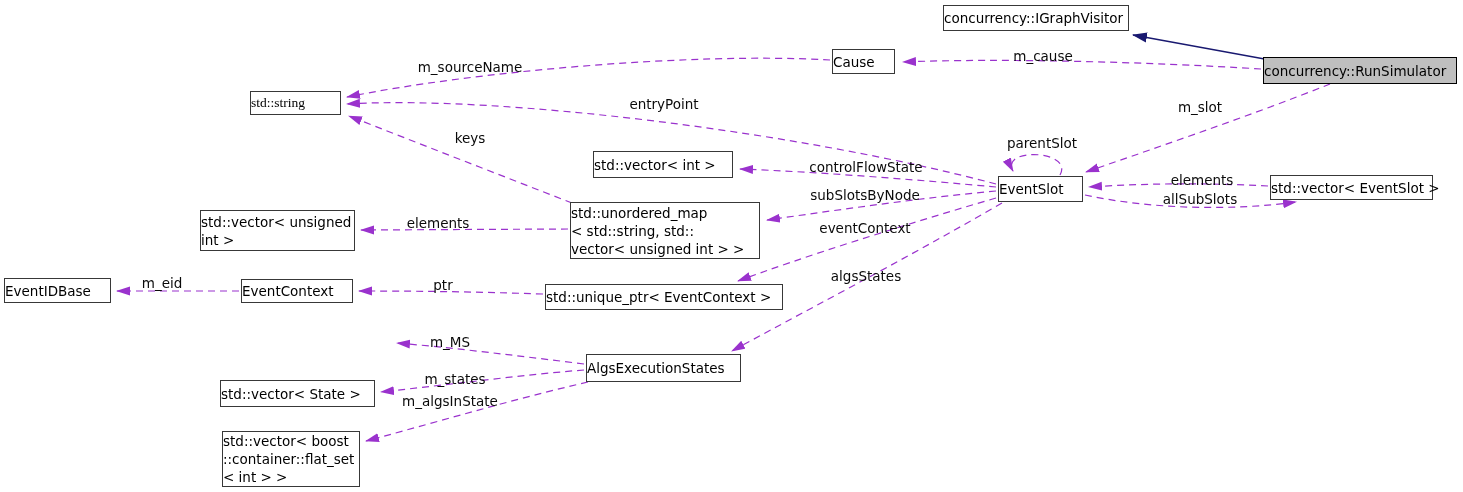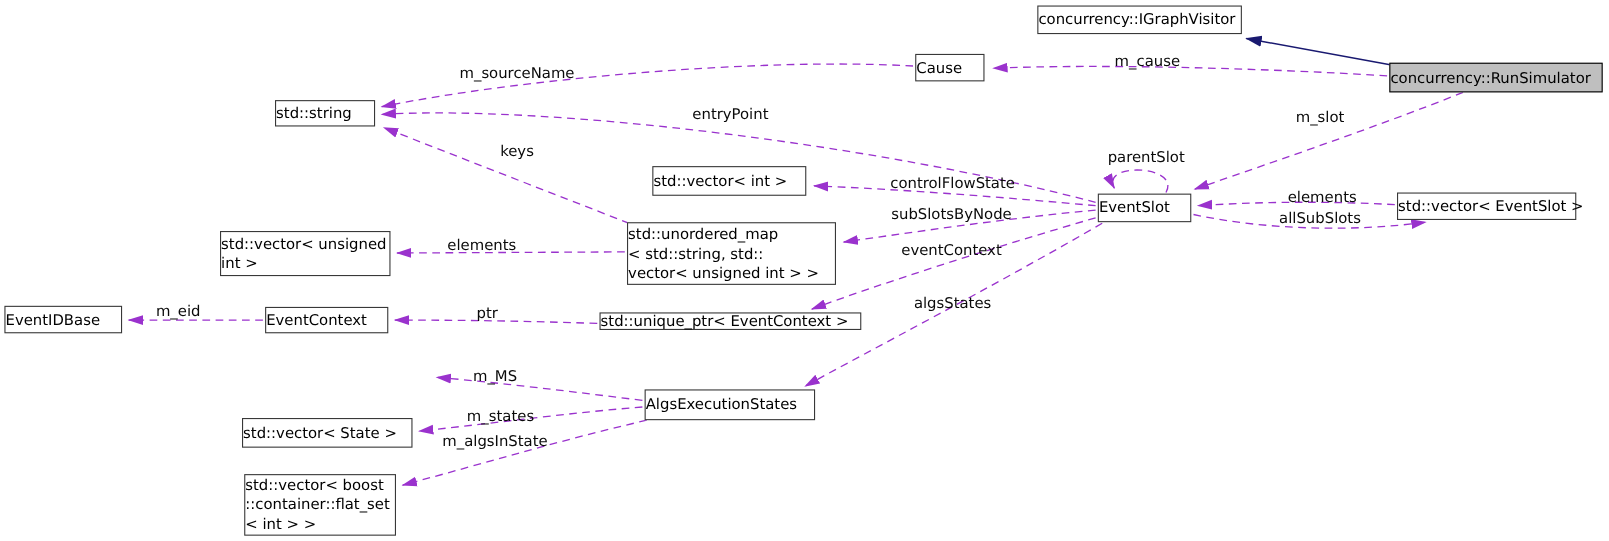--- a/index.html
+++ b/index.html
@@ -104,21 +104,21 @@
     <div class="edge-label" style="left: 1200px; top: 199px;">allSubSlots</div>
     <div class="node" style="left: 943px; top: 5px; width: 186px; height: 26px;">
       <div class="node-line">concurrency::IGraphVisitor</div>
     </div>
     <div class="node highlight" style="left: 1263px; top: 57px; width: 194px; height: 27px;">
       <div class="node-line">concurrency::RunSimulator</div>
     </div>
     <div class="node" style="left: 832px; top: 49px; width: 63px; height: 25px;">
       <div class="node-line">Cause</div>
     </div>
-    <div class="node" style="left: 250px; top: 91px; width: 91px; height: 24px;">
+    <div class="node" style="left: 250px; top: 91px; width: 91px; height: 24px; font-family: Liberation Serif, serif;">
       <div class="node-line">std::string</div>
     </div>
     <div class="node" style="left: 593px; top: 151px; width: 140px; height: 27px;">
       <div class="node-line">std::vector&lt; int &gt;</div>
     </div>
     <div class="node" style="left: 998px; top: 176px; width: 85px; height: 26px;">
       <div class="node-line">EventSlot</div>
     </div>
     <div class="node" style="left: 1270px; top: 175px; width: 163px; height: 25px;">
       <div class="node-line">std::vector&lt; EventSlot &gt;</div>
@@ -131,21 +131,21 @@
       <div class="node-line">std::unordered_map</div>
       <div class="node-line">&lt; std::string, std::</div>
       <div class="node-line">vector&lt; unsigned int &gt; &gt;</div>
     </div>
     <div class="node" style="left: 4px; top: 278px; width: 107px; height: 25px;">
       <div class="node-line">EventIDBase</div>
     </div>
     <div class="node" style="left: 241px; top: 279px; width: 112px; height: 24px;">
       <div class="node-line">EventContext</div>
     </div>
-    <div class="node" style="left: 545px; top: 284px; width: 238px; height: 16px;">
+    <div class="node" style="left: 545px; top: 284px; width: 238px; height: 26px;">
       <div class="node-line">std::unique_ptr&lt; EventContext &gt;</div>
     </div>
     <div class="node" style="left: 220px; top: 380px; width: 155px; height: 27px;">
       <div class="node-line">std::vector&lt; State &gt;</div>
     </div>
     <div class="node" style="left: 222px; top: 431px; width: 138px; height: 56px;">
       <div class="node-line">std::vector&lt; boost</div>
       <div class="node-line">::container::flat_set</div>
       <div class="node-line">&lt; int &gt; &gt;</div>
     </div>

